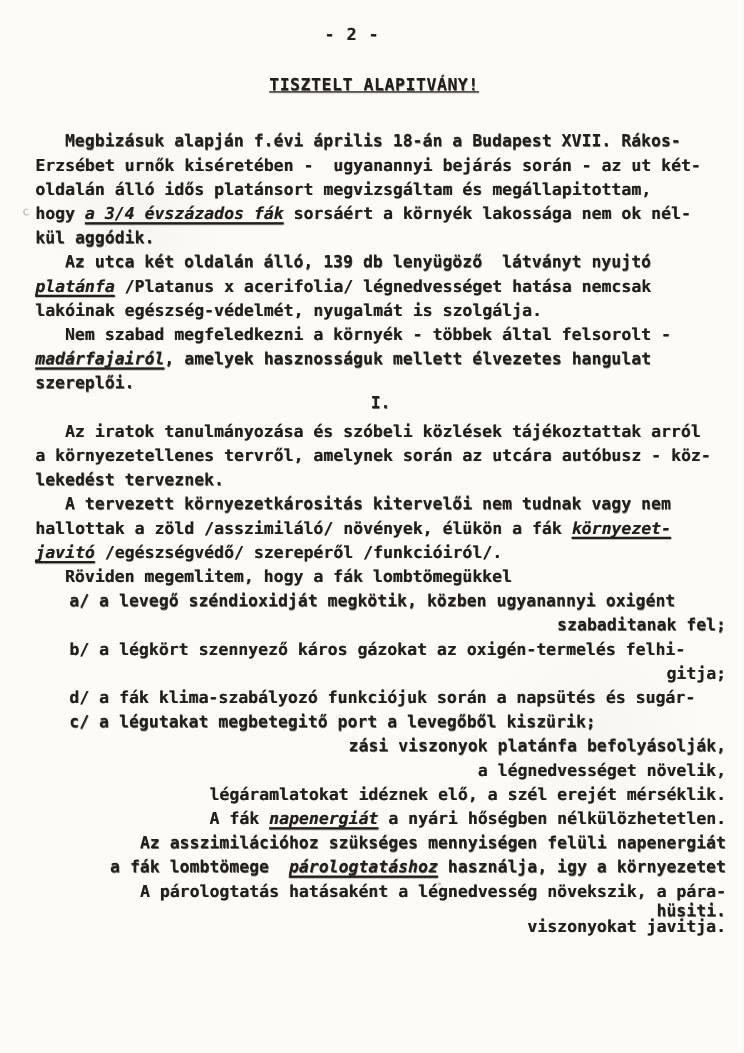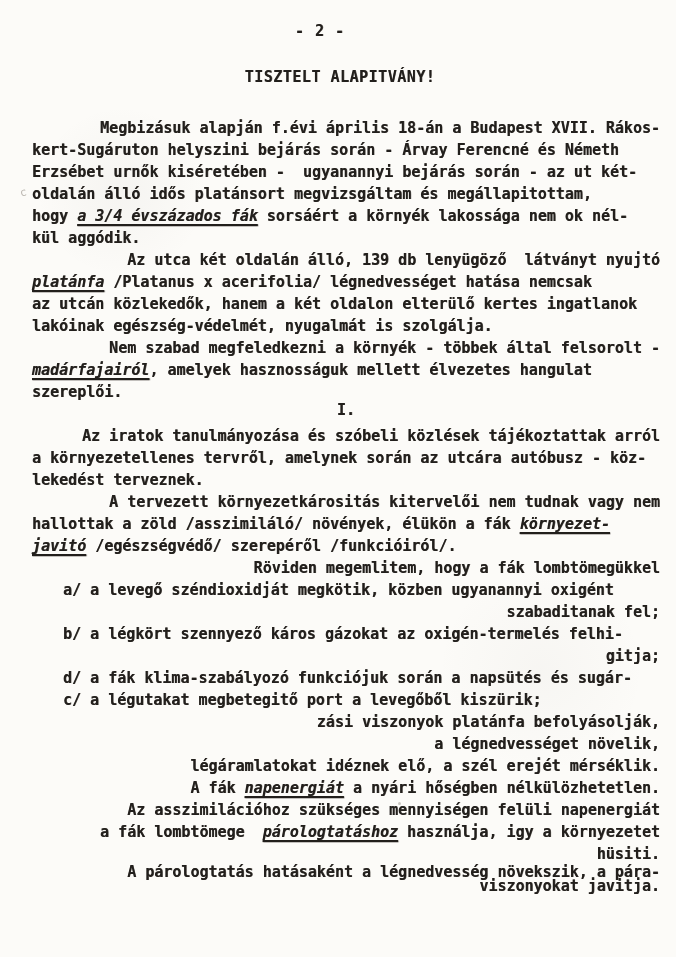--- a/index.html
+++ b/index.html
@@ -33,34 +33,35 @@
     text-align: center;
     letter-spacing: 1px;
   }
   .doc-title {
     position: absolute;
     top: 68px;
     left: 32px;
     width: 616px;
     text-align: center;
     letter-spacing: 0.5px;
+    text-decoration: underline;
   }
   .doc-body {
     position: absolute;
     top: 117px;
     left: 32px;
     width: 628px;
   }
   .doc-line {
     height: 22px;
     line-height: 22px;
     white-space: pre;
   }
   .indent-flush { padding-left: 0; }
-  .indent-para  { padding-left: 27px; text-align: right; }
+  .indent-para  { padding-left: 27px; }
   .indent-list  { padding-left: 31px; }
   .indent-cont  { padding-left: 58px; text-align: right; }
   .doc-line.heading {
     text-align: center;
     padding-left: 0;
     margin-top: -4px;
     margin-bottom: 4px;
   }
   .doc-line:nth-last-child(2) { margin-top: -4px; }
   .doc-line:last-child { margin-top: -8px; }
@@ -93,28 +94,26 @@
 </head>
 <body>
 
 <div class="page" style="color: rgb(34, 31, 28);">
   <div class="page-number ink">- 2 -</div>
 
   <div class="doc-title ink">TISZTELT ALAPITVÁNY!</div>
 
   <div class="doc-body" id="doc-body">
       <div class="doc-line ink indent-para"><span>Megbizásuk alapján f.évi április 18-án a Budapest XVII. Rákos-</span></div>
-      <div class="doc-line ink indent-flush"><span>kert-Sugáruton helyszini bejárás során - Árvay Ferencné és Németh</span></div>
       <div class="doc-line ink indent-flush"><span>Erzsébet urnők kiséretében -  ugyanannyi bejárás során - az ut két-</span></div>
       <div class="doc-line ink indent-flush"><span>oldalán álló idős platánsort megvizsgáltam és megállapitottam,</span></div>
       <div class="doc-line ink indent-flush"><span>hogy </span><span class="u">a 3/4 évszázados fák</span><span> sorsáért a környék lakossága nem ok nél-</span></div>
       <div class="doc-line ink indent-flush"><span>kül aggódik.</span></div>
       <div class="doc-line ink indent-para"><span>Az utca két oldalán álló, 139 db lenyügöző  látványt nyujtó</span></div>
       <div class="doc-line ink indent-flush"><span class="u">platánfa</span><span> /Platanus x acerifolia/ légnedvességet hatása nemcsak</span></div>
-      <div class="doc-line ink indent-flush"><span>az utcán közlekedők, hanem a két oldalon elterülő kertes ingatlanok</span></div>
       <div class="doc-line ink indent-flush"><span>lakóinak egészség-védelmét, nyugalmát is szolgálja.</span></div>
       <div class="doc-line ink indent-para"><span>Nem szabad megfeledkezni a környék - többek által felsorolt -</span></div>
       <div class="doc-line ink indent-flush"><span class="u">madárfajairól</span><span>, amelyek hasznosságuk mellett élvezetes hangulat</span></div>
       <div class="doc-line ink indent-flush"><span>szereplői.</span></div>
       <div class="doc-line ink heading"><span>I.</span></div>
       <div class="doc-line ink indent-para"><span>Az iratok tanulmányozása és szóbeli közlések tájékoztattak arról</span></div>
       <div class="doc-line ink indent-flush"><span>a környezetellenes tervről, amelynek során az utcára autóbusz - köz-</span></div>
       <div class="doc-line ink indent-flush"><span>lekedést terveznek.</span></div>
       <div class="doc-line ink indent-para"><span>A tervezett környezetkárositás kitervelői nem tudnak vagy nem</span></div>
       <div class="doc-line ink indent-flush"><span>hallottak a zöld /asszimiláló/ növények, élükön a fák </span><span class="u">környezet-</span></div>
@@ -125,21 +124,21 @@
       <div class="doc-line ink indent-list"><span>b/ a légkört szennyező káros gázokat az oxigén-termelés felhi-</span></div>
       <div class="doc-line ink indent-cont"><span>gitja;</span></div>
       <div class="doc-line ink indent-list"><span>d/ a fák klima-szabályozó funkciójuk során a napsütés és sugár-</span></div>
       <div class="doc-line ink indent-list"><span>c/ a légutakat megbetegitő port a levegőből kiszürik;</span></div>
       <div class="doc-line ink indent-cont"><span>zási viszonyok platánfa befolyásolják,</span></div>
       <div class="doc-line ink indent-cont"><span>a légnedvességet növelik,</span></div>
       <div class="doc-line ink indent-cont"><span>légáramlatokat idéznek elő, a szél erejét mérséklik.</span></div>
       <div class="doc-line ink indent-cont"><span>A fák </span><span class="u">napenergiát</span><span> a nyári hőségben nélkülözhetetlen.</span></div>
       <div class="doc-line ink indent-cont"><span>Az asszimilációhoz szükséges mennyiségen felüli napenergiát</span></div>
       <div class="doc-line ink indent-cont"><span>a fák lombtömege  </span><span class="u">párologtatáshoz</span><span> használja, igy a környezetet</span></div>
+      <div class="doc-line ink indent-cont"><span>A párologtatás hatásaként a légnedvesség növekszik, a pára-</span></div>
       <div class="doc-line ink indent-cont"><span>hüsiti.</span></div>
-      <div class="doc-line ink indent-cont"><span>A párologtatás hatásaként a légnedvesség növekszik, a pára-</span></div>
       <div class="doc-line ink indent-cont"><span>viszonyokat javitja.</span></div>
     </div>
 
   <div class="margin-mark">c</div>
 
   <div class="speckle"></div>
 </div>
 
 </body></html>

